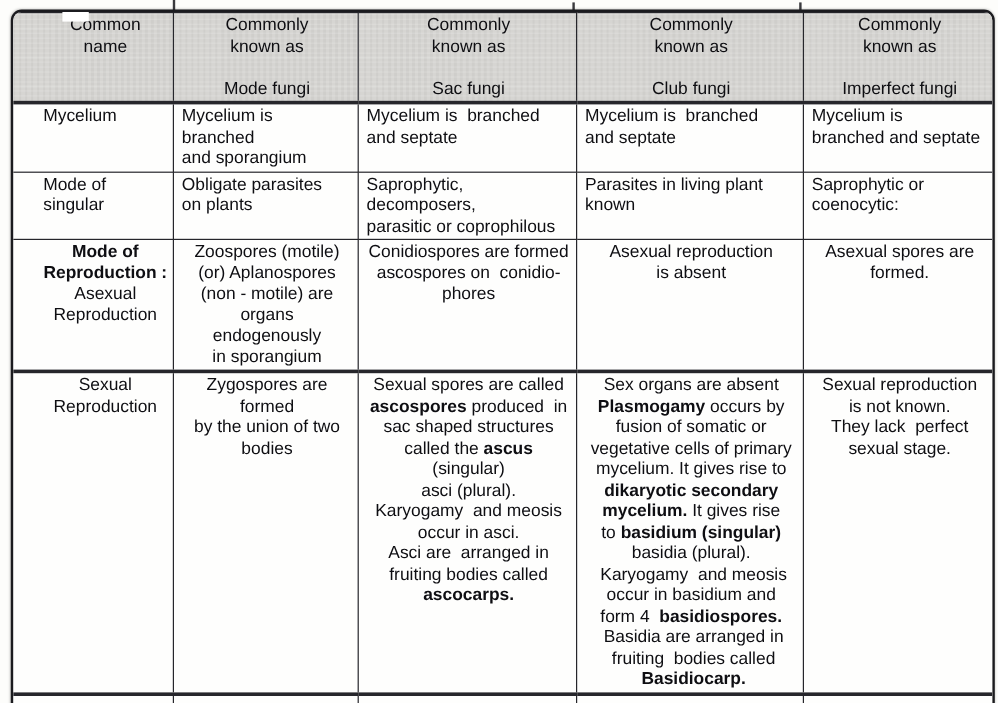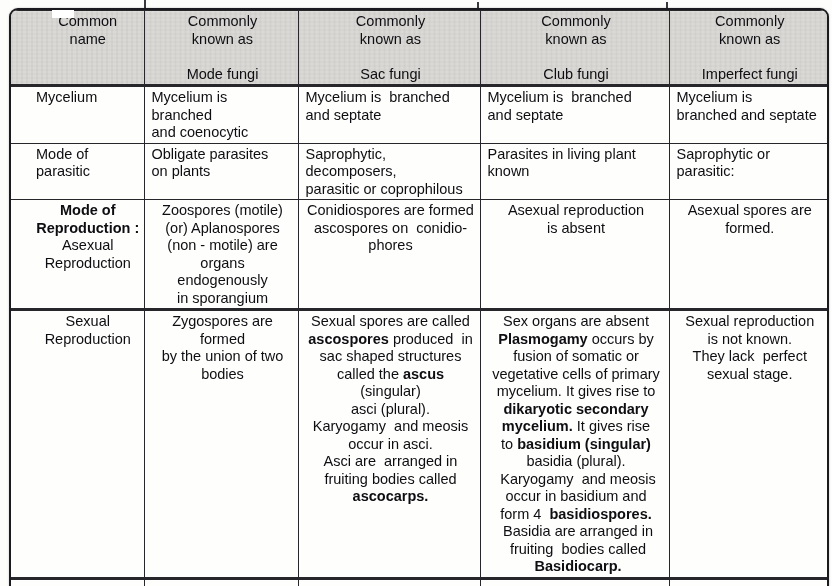--- a/index.html
+++ b/index.html
@@ -90,32 +90,32 @@
       <tr class="r1 hb">
         <td class="shaded rowlabel"><div class="ln"><span>Common</span></div><div class="ln"><span>name</span></div></td>
         <td class="shaded"><div class="ln"><span>Commonly</span></div><div class="ln"><span>known as</span></div><div class="ln"></div><div class="ln"><span>Mode fungi</span></div></td>
         <td class="shaded"><div class="ln"><span>Commonly</span></div><div class="ln"><span>known as</span></div><div class="ln"></div><div class="ln"><span>Sac fungi</span></div></td>
         <td class="shaded"><div class="ln"><span>Commonly</span></div><div class="ln"><span>known as</span></div><div class="ln"></div><div class="ln"><span>Club fungi</span></div></td>
         <td class="shaded"><div class="ln"><span>Commonly</span></div><div class="ln"><span>known as</span></div><div class="ln"></div><div class="ln"><span>Imperfect fungi</span></div></td>
       </tr>
 
       <tr class="r2">
         <td class="rowlabel"><div class="ln"><span>Mycelium</span></div></td>
-        <td><div class="ln"><span>Mycelium is  branched</span></div><div class="ln"><span>and coenocytic</span></div></td>
+        <td><div class="ln"><span>Mycelium is  branched</span></div><div class="ln"><span>and sporangium</span></div></td>
         <td><div class="ln"><span>Mycelium is  branched</span></div><div class="ln"><span>and septate</span></div></td>
         <td><div class="ln"><span>Mycelium is  branched</span></div><div class="ln"><span>and septate</span></div></td>
         <td><div class="ln"><span>Mycelium is</span></div><div class="ln"><span>branched and septate</span></div></td>
       </tr>
 
       <tr class="r3">
-        <td class="rowlabel"><div class="ln"><span>Mode of</span></div><div class="ln"><span>parasitic</span></div></td>
+        <td class="rowlabel"><div class="ln"><span>Mode of</span></div><div class="ln"><span>singular</span></div></td>
         <td><div class="ln"><span>Obligate parasites</span></div><div class="ln"><span>on plants</span></div></td>
         <td><div class="ln"><span>Saprophytic, decomposers,</span></div><div class="ln"><span>parasitic or coprophilous</span></div></td>
         <td><div class="ln"><span>Parasites in living plant</span></div><div class="ln"><span>known</span></div></td>
-        <td><div class="ln"><span>Saprophytic or</span></div><div class="ln"><span>parasitic:</span></div></td>
+        <td><div class="ln"><span>Saprophytic or</span></div><div class="ln"><span>coenocytic:</span></div></td>
       </tr>
 
       <tr class="r4 hb">
         <td class="rowlabel"><div class="ln"><b>Mode of</b></div><div class="ln"><b>Reproduction :</b></div><div class="ln"><span>Asexual</span></div><div class="ln"><span>Reproduction</span></div></td>
         <td><div class="ln"><span>Zoospores (motile)</span></div><div class="ln"><span>(or) Aplanospores</span></div><div class="ln"><span>(non - motile) are</span></div><div class="ln"><span>organs  endogenously</span></div><div class="ln"><span>in sporangium</span></div></td>
         <td><div class="ln"><span>Conidiospores are formed</span></div><div class="ln"><span>ascospores on  conidio-</span></div><div class="ln"><span>phores</span></div></td>
         <td><div class="ln"><span>Asexual reproduction</span></div><div class="ln"><span>is absent</span></div></td>
         <td><div class="ln"><span>Asexual spores are</span></div><div class="ln"><span>formed.</span></div></td>
       </tr>
 

